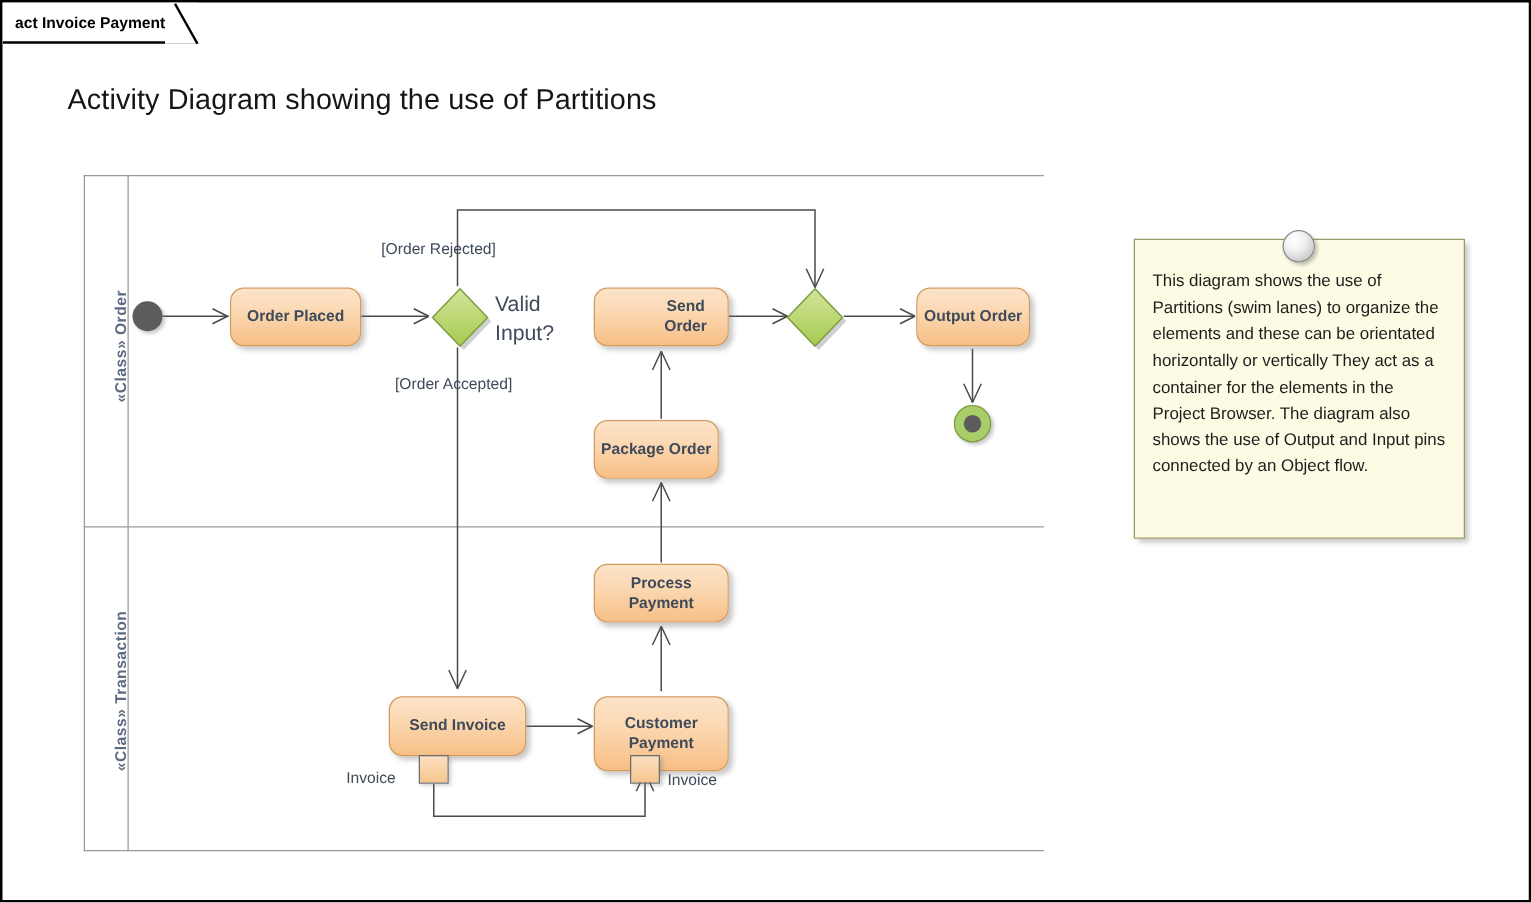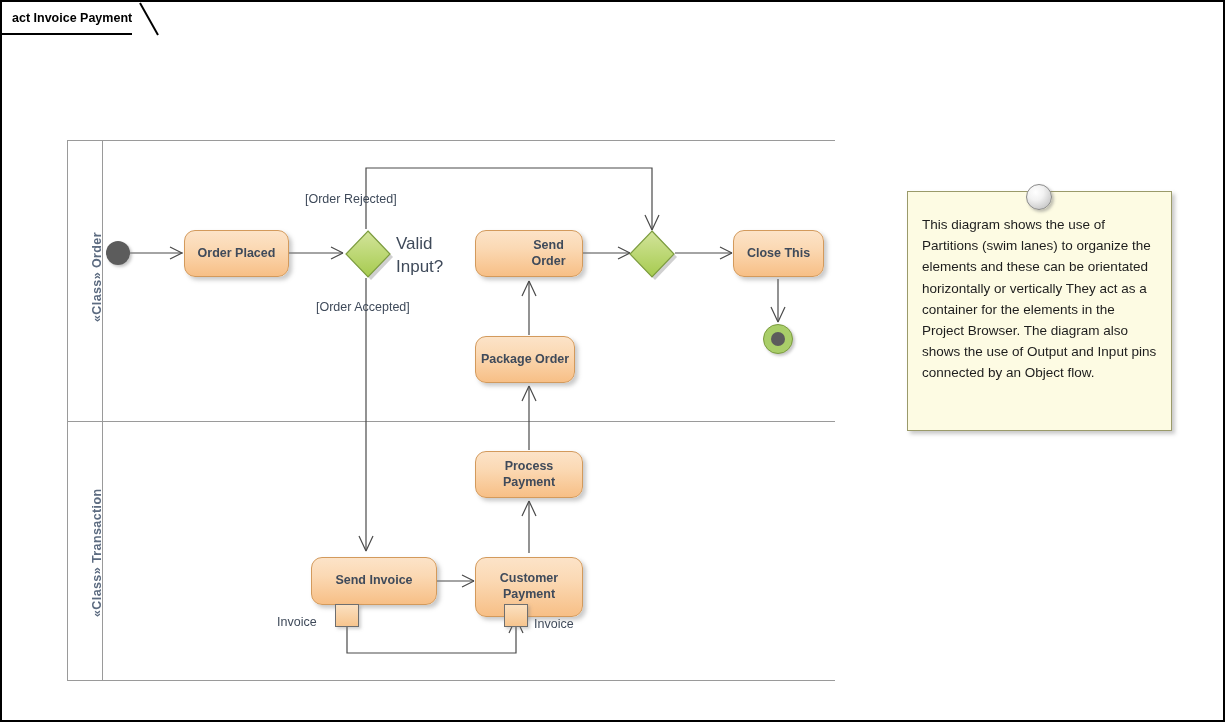--- a/index.html
+++ b/index.html
@@ -224,20 +224,21 @@
 <div id="canvas">
 
   <div id="diagram-tab">
     <span>act Invoice Payment</span>
   </div>
   <svg id="diagram-tab-slant" viewBox="0 0 28 35">
     <path d="M0,33 L26,33 L8,1 L0,1 Z" fill="#ffffff" stroke="none"></path>
     <path d="M26,33 L8,1" stroke="#000000" stroke-width="2" fill="none"></path>
   </svg>
 
+  <div id="diagram-title">Activity Diagram showing the use of Partitions</div>
 
   <div class="lane-frame" style="left:65px; top:138px; width:768px; height:541px; border-left:1px solid #9a9a9a; border-top:1px solid #9a9a9a; border-right:none; border-bottom:1px solid #9a9a9a;"></div>
   <div class="lane-divider" style="left:65px; top:419px; width:768px;"></div>
   <div class="lane-header-line" style="left:100px; top:138px; height:541px;"></div>
 
   <div class="lane-label" style="left:88px; top:320px;">«Class» Order</div>
   <div class="lane-label" style="left:88px; top:615px;">«Class» Transaction</div>
 
   <svg id="edges" viewBox="0 0 1225 722">
     <defs>
@@ -320,39 +321,39 @@
           <stop offset="0%" stop-color="#d3e49b"></stop>
           <stop offset="100%" stop-color="#a6cb4f"></stop>
         </linearGradient>
       </defs>
       <path d="M26,3 L48,26 L26,49 L4,26 Z" fill="rgba(120,120,120,0.35)" transform="translate(3,3)"></path>
       <path d="M26,3 L48,26 L26,49 L4,26 Z" fill="url(#mgrad)" stroke="#7c9c3f" stroke-width="1.2"></path>
     </svg>
   </div>
 
   <div class="action" style="left:731px; top:228px; width:91px; height:47px;">
-    <span>Close This</span>
+    <span>Output Order</span>
   </div>
 
   <div class="final-node" style="left:761px; top:322px;">
     <div class="final-node-inner"></div>
   </div>
 
   <div class="action" style="left:473px; top:334px; width:100px; height:47px;">
     <span>Package Order</span>
   </div>
 
   <div class="action" style="left:473px; top:449px; width:108px; height:47px;">
     <span>
       <span>Process</span><br>
       <span>Payment</span>
     </span>
   </div>
 
-  <div class="action" style="left:309px; top:555px; width:126px; height:48px;">
+  <div class="action" style="left:309px; top:555px; width:110px; height:48px;">
     <span>Send Invoice</span>
   </div>
   <div class="pin" style="left:333px; top:602px;"></div>
   <div class="pin-label" style="left:275px; top:613px;">Invoice</div>
 
   <div class="action" style="left:473px; top:555px; width:108px; height:60px;">
     <span>
       <span>Customer</span><br>
       <span>Payment</span>
     </span>

